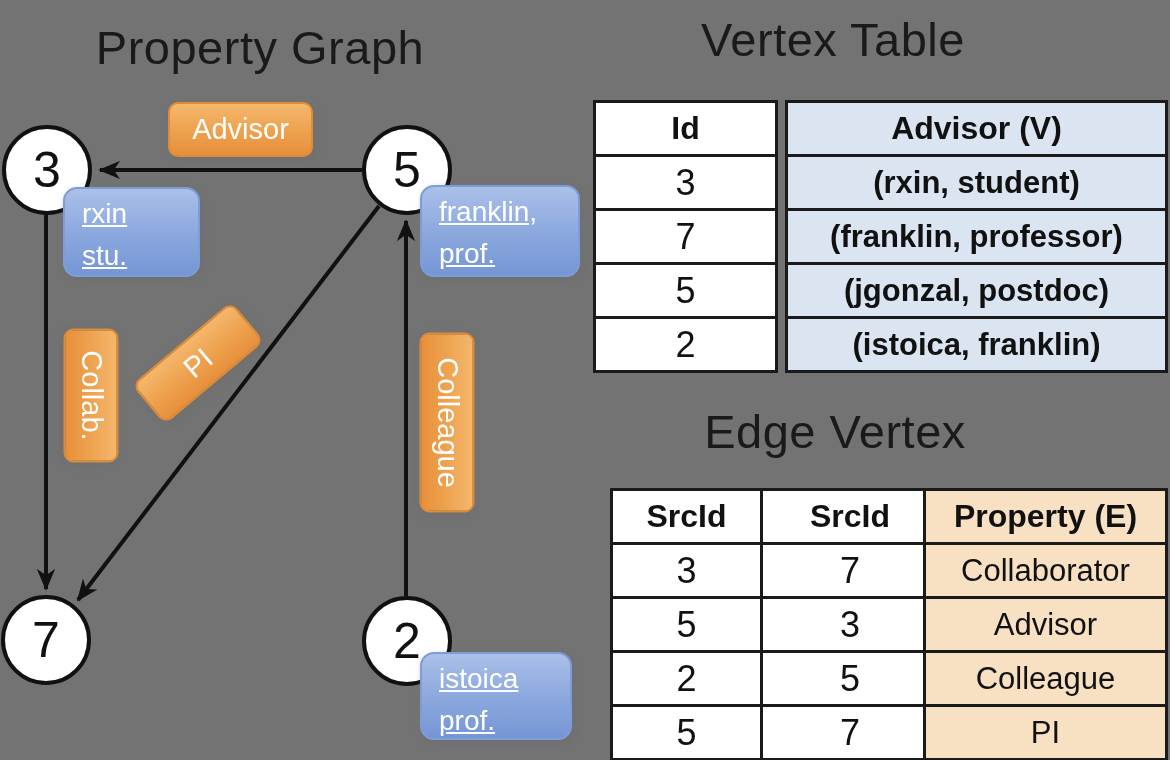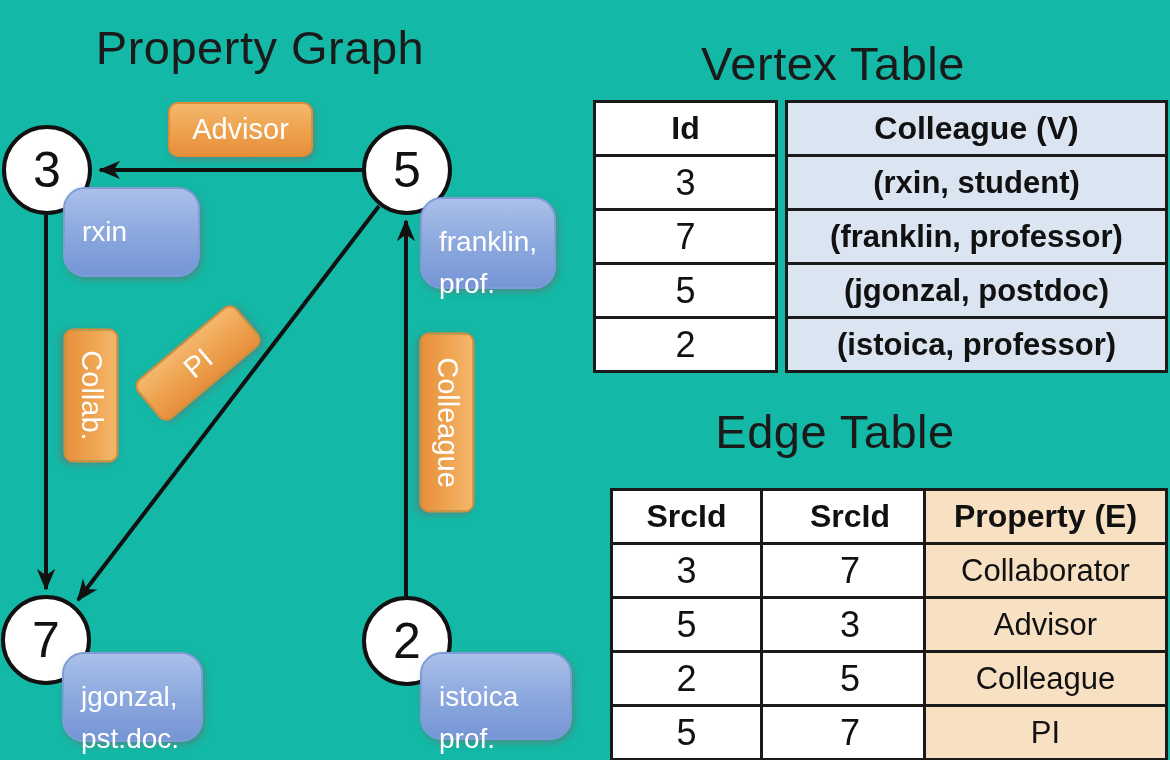--- a/index.html
+++ b/index.html
@@ -1,17 +1,17 @@
 <!DOCTYPE html>
 <html><head>
 <meta charset="utf-8">
 <style>
   html,body { margin:0; padding:0; background:#fff; }
   .canvas {
-    position:relative; width:1170px; height:760px; background:#14b8a6;
+    position:relative; width:1170px; height:760px; background:#737373;
     font-family:"Liberation Sans", sans-serif; overflow:hidden; color:#111;
   }
   .big-title {
     position:absolute; font-size:47px; font-weight:400; color:#1a1a1a;
     text-align:center; white-space:nowrap; letter-spacing:0.5px;
   }
   
   .circle {
     position:absolute; width:90px; height:90px; box-sizing:border-box;
     border:4px solid #111; border-radius:50%; background:#fff;
@@ -24,47 +24,48 @@
   .opill {
     position:absolute; box-sizing:border-box; border-radius:10px;
     display:flex; align-items:center; justify-content:center;
     color:#fff; font-size:29px;
     background:linear-gradient(180deg,#f5b76c 0%,#eda14d 55%,#e78f3b 100%);
     border:2px solid #de8c36;
     box-shadow:2px 3px 6px rgba(110,110,110,0.55);
   }
   
   .bpill {
-    position:absolute; box-sizing:border-box; border-radius:22px;
+    position:absolute; box-sizing:border-box; border-radius:14px;
     color:#fff; font-size:28px; line-height:1.5;
-    padding:22px 0 0 17px;
+    padding:4px 0 0 17px;
     background:linear-gradient(180deg,#abc0e9 0%,#8fabdf 45%,#7595d5 100%);
     border:2px solid #7e9cd8;
     box-shadow:2px 3px 6px rgba(110,110,110,0.55);
+    text-decoration:underline;
   }
   
   .dtable { position:absolute; border-collapse:collapse; table-layout:fixed; }
   .dtable td {
     border:3px solid #1a1a1a; text-align:center; vertical-align:middle;
     padding:0; height:51px; font-size:36px; color:#111; background:#fff;
     overflow:hidden; white-space:nowrap;
   }
   .dtable td.hdr { font-weight:bold; font-size:32px; }
   .dtable td.prop { font-size:31px; }
   td.cell-blue   { background:#dbe5f1;font-weight:bold; }
   td.cell-orange { background:#f8e0c3; }
 </style>
 </head>
 <body>
 
 <div class="canvas">
 
   <div class="big-title" style="left:60px; top:20px; width:400px;">Property Graph</div>
-  <div class="big-title" style="left:683px; top:36px; width:300px;">Vertex Table</div>
-  <div class="big-title" style="left:685px; top:404px; width:300px;">Edge Table</div>
+  <div class="big-title" style="left:683px; top:12px; width:300px;">Vertex Table</div>
+  <div class="big-title" style="left:685px; top:404px; width:300px;">Edge Vertex</div>
 
   <div class="circle" style="left:2px; top:125px;">
     <span>3</span>
   </div>
   <div class="circle" style="left:362px; top:125px;">
     <span>5</span>
   </div>
   <div class="circle" style="left:1px; top:595px;">
     <span>7</span>
   </div>
@@ -84,28 +85,25 @@
     <line x1="406" y1="596" x2="406" y2="221" stroke="#111" stroke-width="4" marker-end="url(#arrow)"></line>
   </svg>
 
   <div class="opill" style="left:168px; top:102px; width:145px; height:55px;">Advisor</div>
   <div class="opill" style="left:24px; top:368px; width:134px; height:55px; transform:rotate(90deg);">Collab.</div>
   <div class="opill" style="left:133px; top:337px; width:130px; height:52px; transform:rotate(-40deg);">PI</div>
   <div class="opill" style="left:357px; top:395px; width:180px; height:55px; transform:rotate(90deg);">Colleague</div>
 
   <div class="bpill" style="left:63px; top:187px; width:137px; height:90px;">
     <div>rxin</div>
+    <div>stu.</div>
   </div>
-  <div class="bpill" style="left:420px; top:185px; width:136px; height:92px;margin-top:12px;">
+  <div class="bpill" style="left:420px; top:185px; width:160px; height:92px;">
     <div>franklin,</div>
     <div>prof.</div>
-  </div>
-  <div class="bpill" style="left:62px; top:652px; width:141px; height:90px;">
-    <div>jgonzal,</div>
-    <div>pst.doc.</div>
   </div>
   <div class="bpill" style="left:420px; top:652px; width:152px; height:88px;">
     <div>istoica</div>
     <div>prof.</div>
   </div>
 
   <table class="dtable" style="left:593px; top:100px; width:185px;">
     <tbody>
         <tr>
           <td class="hdr">Id</td>
@@ -121,33 +119,33 @@
         </tr>
     <tr>
           <td>2</td>
         </tr>
   </tbody>
     </table>
 
   <table class="dtable" style="left:785px; top:100px; width:383px;">
     <tbody>
         <tr>
-          <td class="hdr cell-blue">Colleague (V)</td>
+          <td class="hdr cell-blue">Advisor (V)</td>
         </tr>
     <tr>
           <td class="prop cell-blue">(rxin, student)</td>
         </tr>
     <tr>
           <td class="prop cell-blue">(franklin, professor)</td>
         </tr>
     <tr>
           <td class="prop cell-blue">(jgonzal, postdoc)</td>
         </tr>
     <tr>
-          <td class="prop cell-blue">(istoica, professor)</td>
+          <td class="prop cell-blue">(istoica, franklin)</td>
         </tr>
   </tbody>
     </table>
 
   <table class="dtable" style="left:610px; top:488px; width:327px;">
     <colgroup>
         <col style="width:150px">
         <col style="width:177px">
       </colgroup>
     <tbody>

